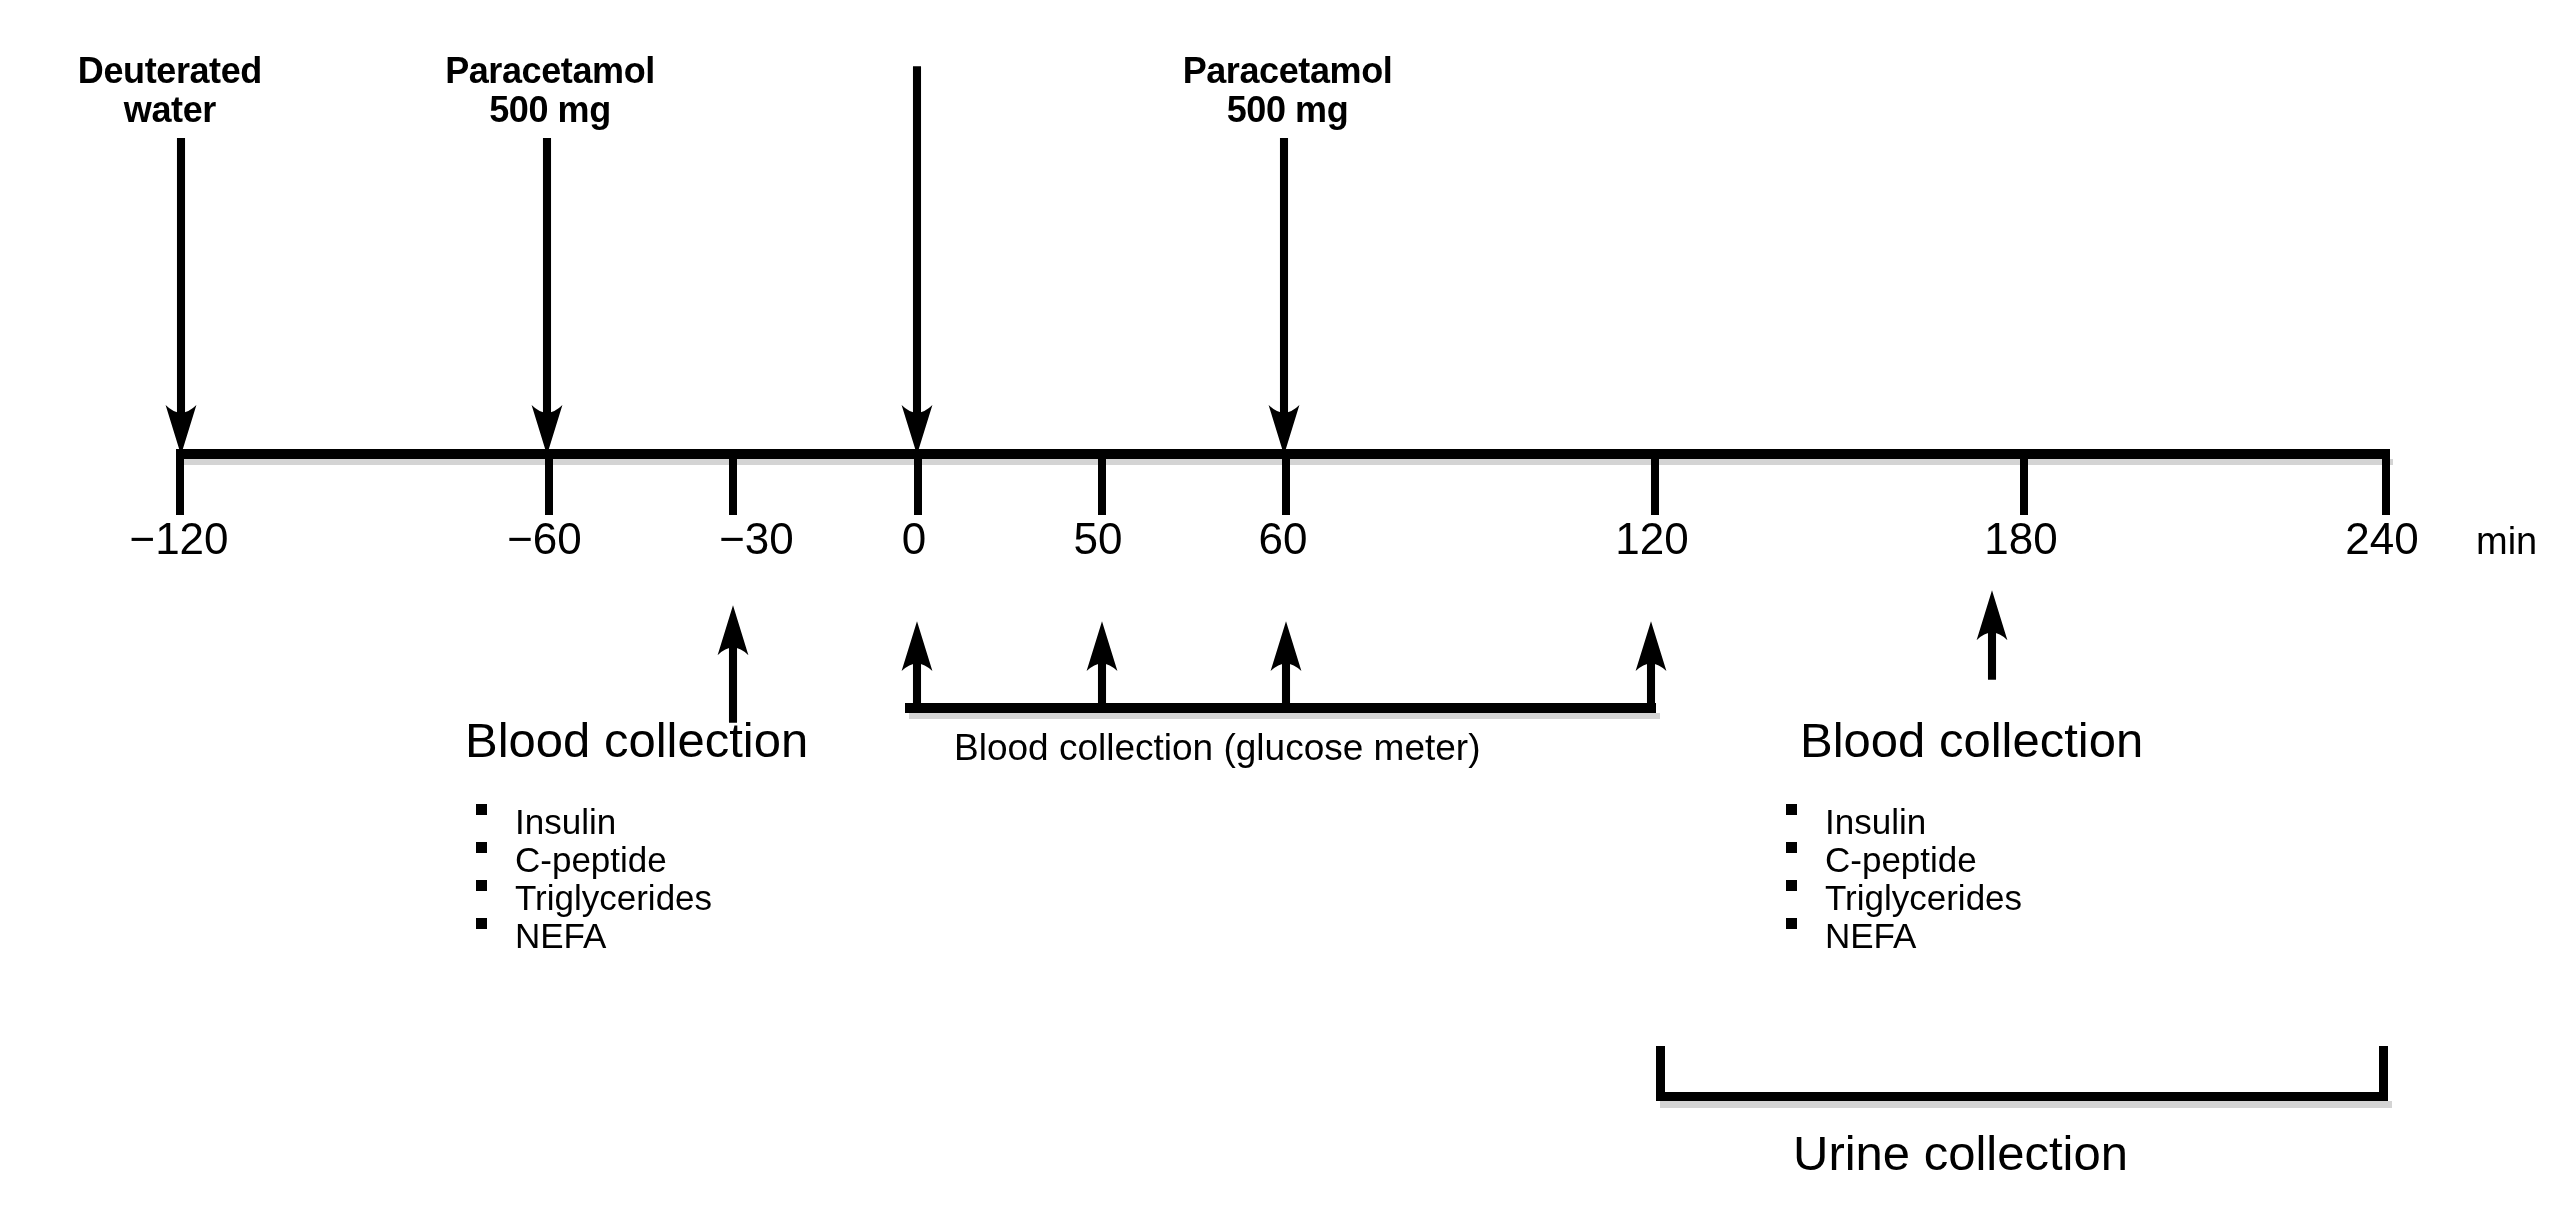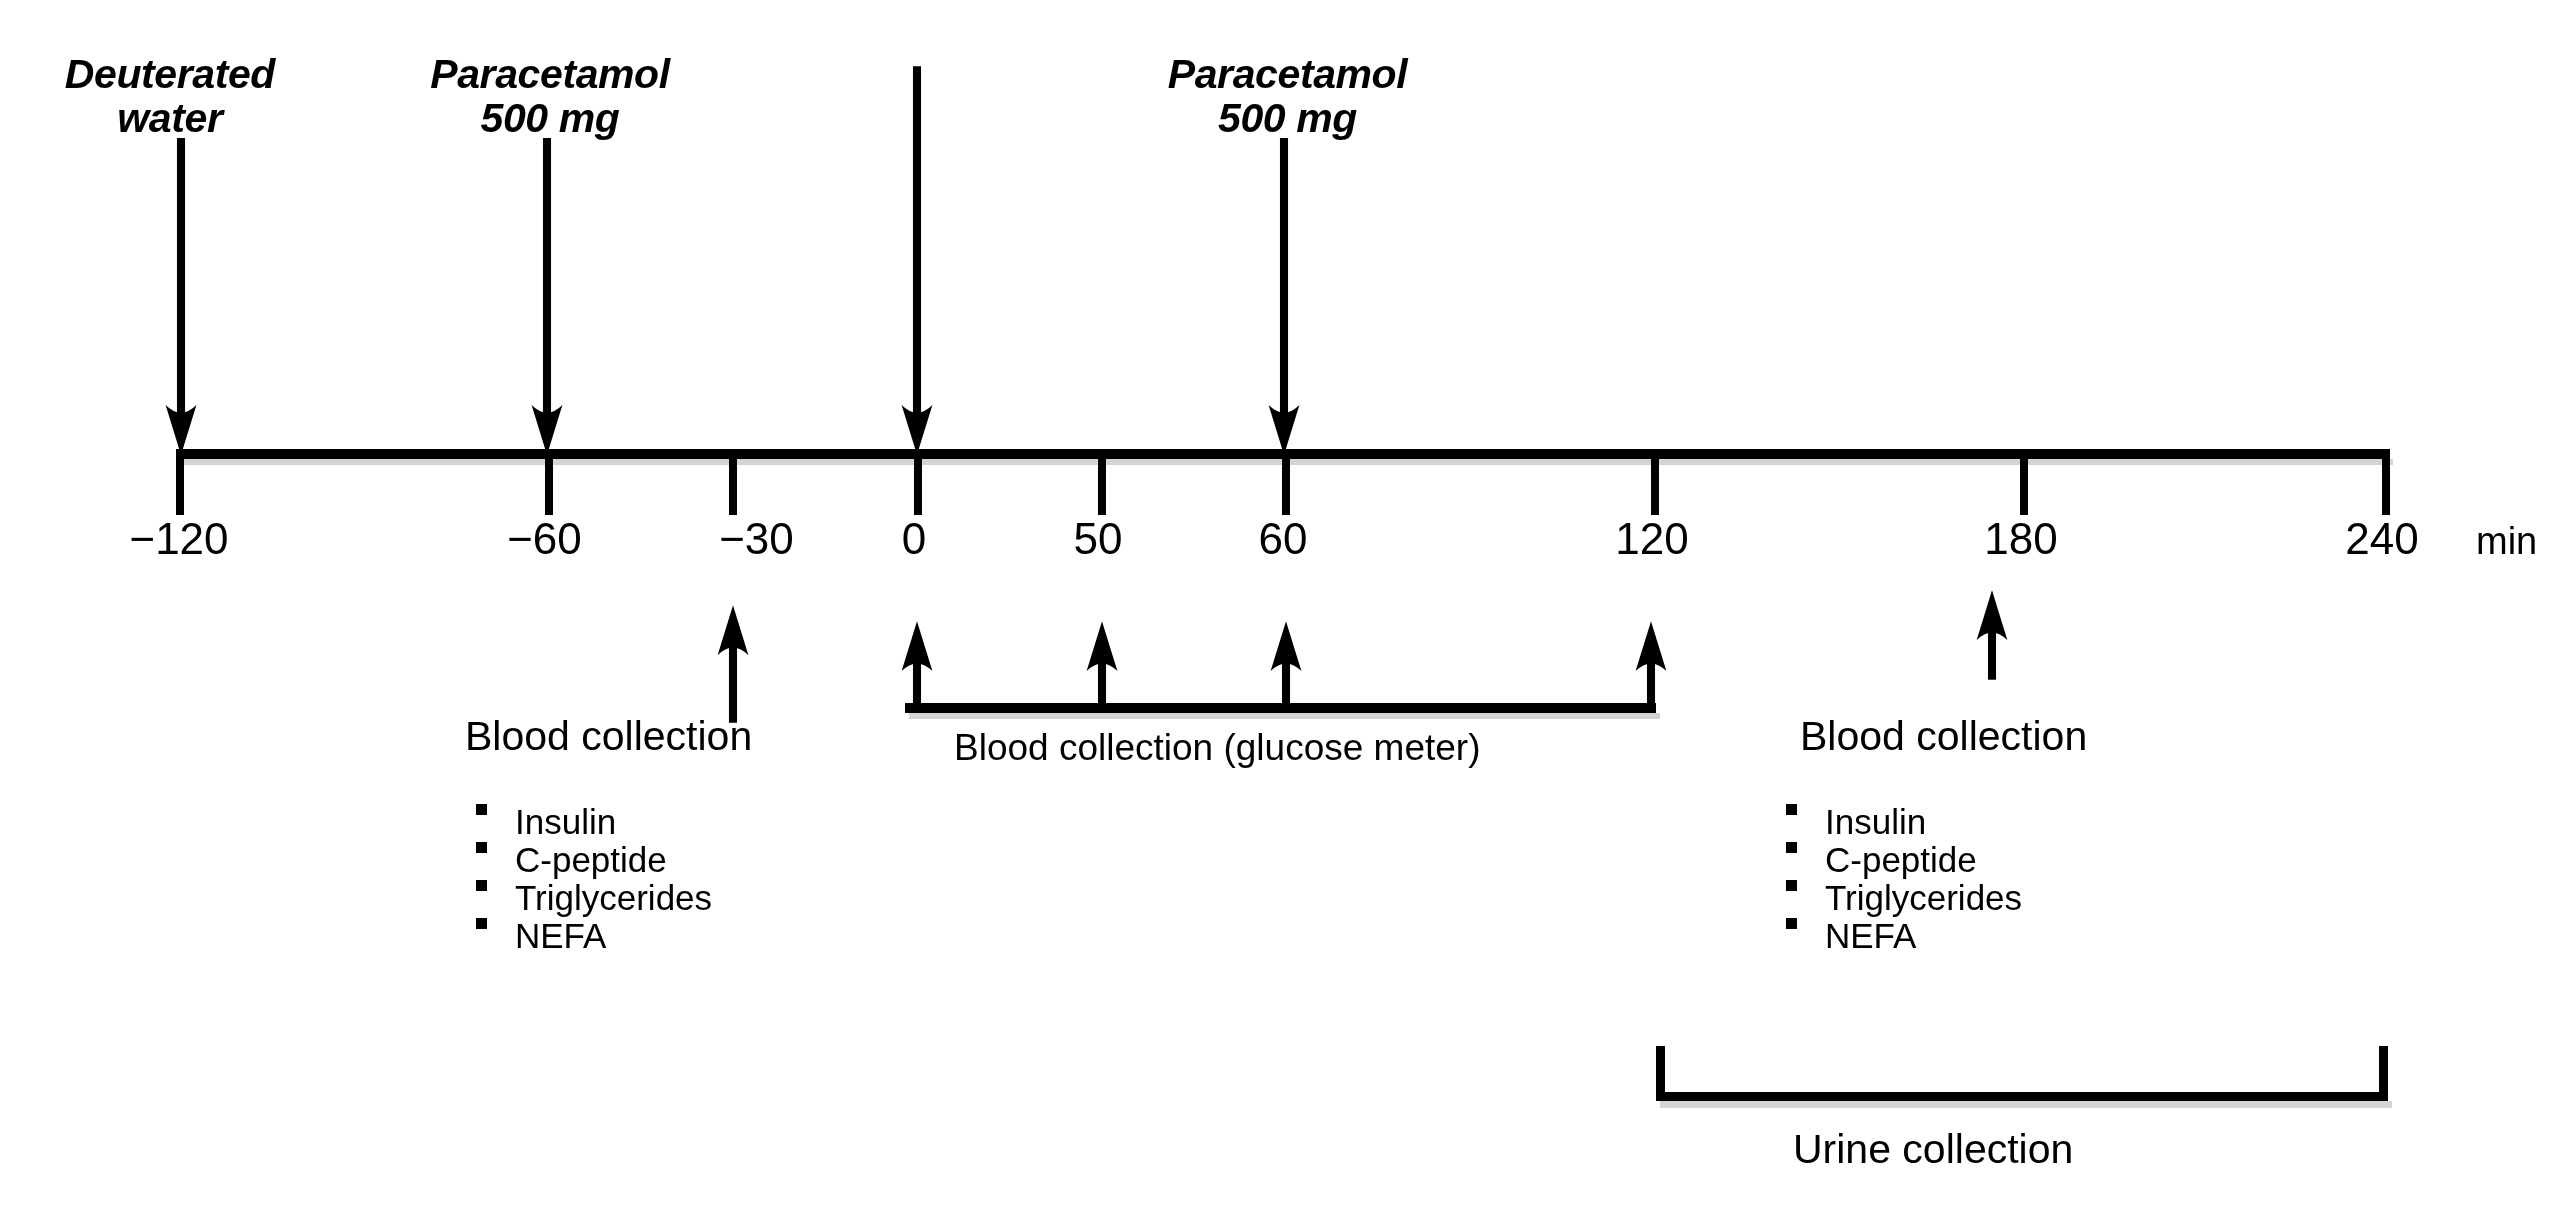--- a/index.html
+++ b/index.html
@@ -17,47 +17,46 @@
     width: 2576px;
     height: 1232px;
     background: #ffffff;
     overflow: hidden;
   }
   .abs { position: absolute; }
 
   
   .toplabel {
     font-weight: bold;
-    font-size: 41px;
+    font-size: 36px;
     line-height: 1.08;
     text-align: center;
     white-space: pre-line;
     letter-spacing: -0.4px;
-    font-style: italic;
   }
   .testmeal {
     font-weight: bold;
     font-size: 46px;
     line-height: 1.08;
     text-align: center;
     white-space: nowrap;
   }
   .ticklabel {
     font-size: 44px;
     line-height: 1;
     text-align: center;
     white-space: nowrap;
   }
   .unitlabel {
     font-size: 38px;
     line-height: 1;
     white-space: nowrap;
   }
   .sectitle {
-    font-size: 41px;
+    font-size: 49px;
     line-height: 1;
     white-space: nowrap;
   }
   .sectitle.small { font-size: 37px; }
   .bullet-row {
     display: flex;
     align-items: flex-start;
     height: 38px;
   }
   .bullet-sq {

